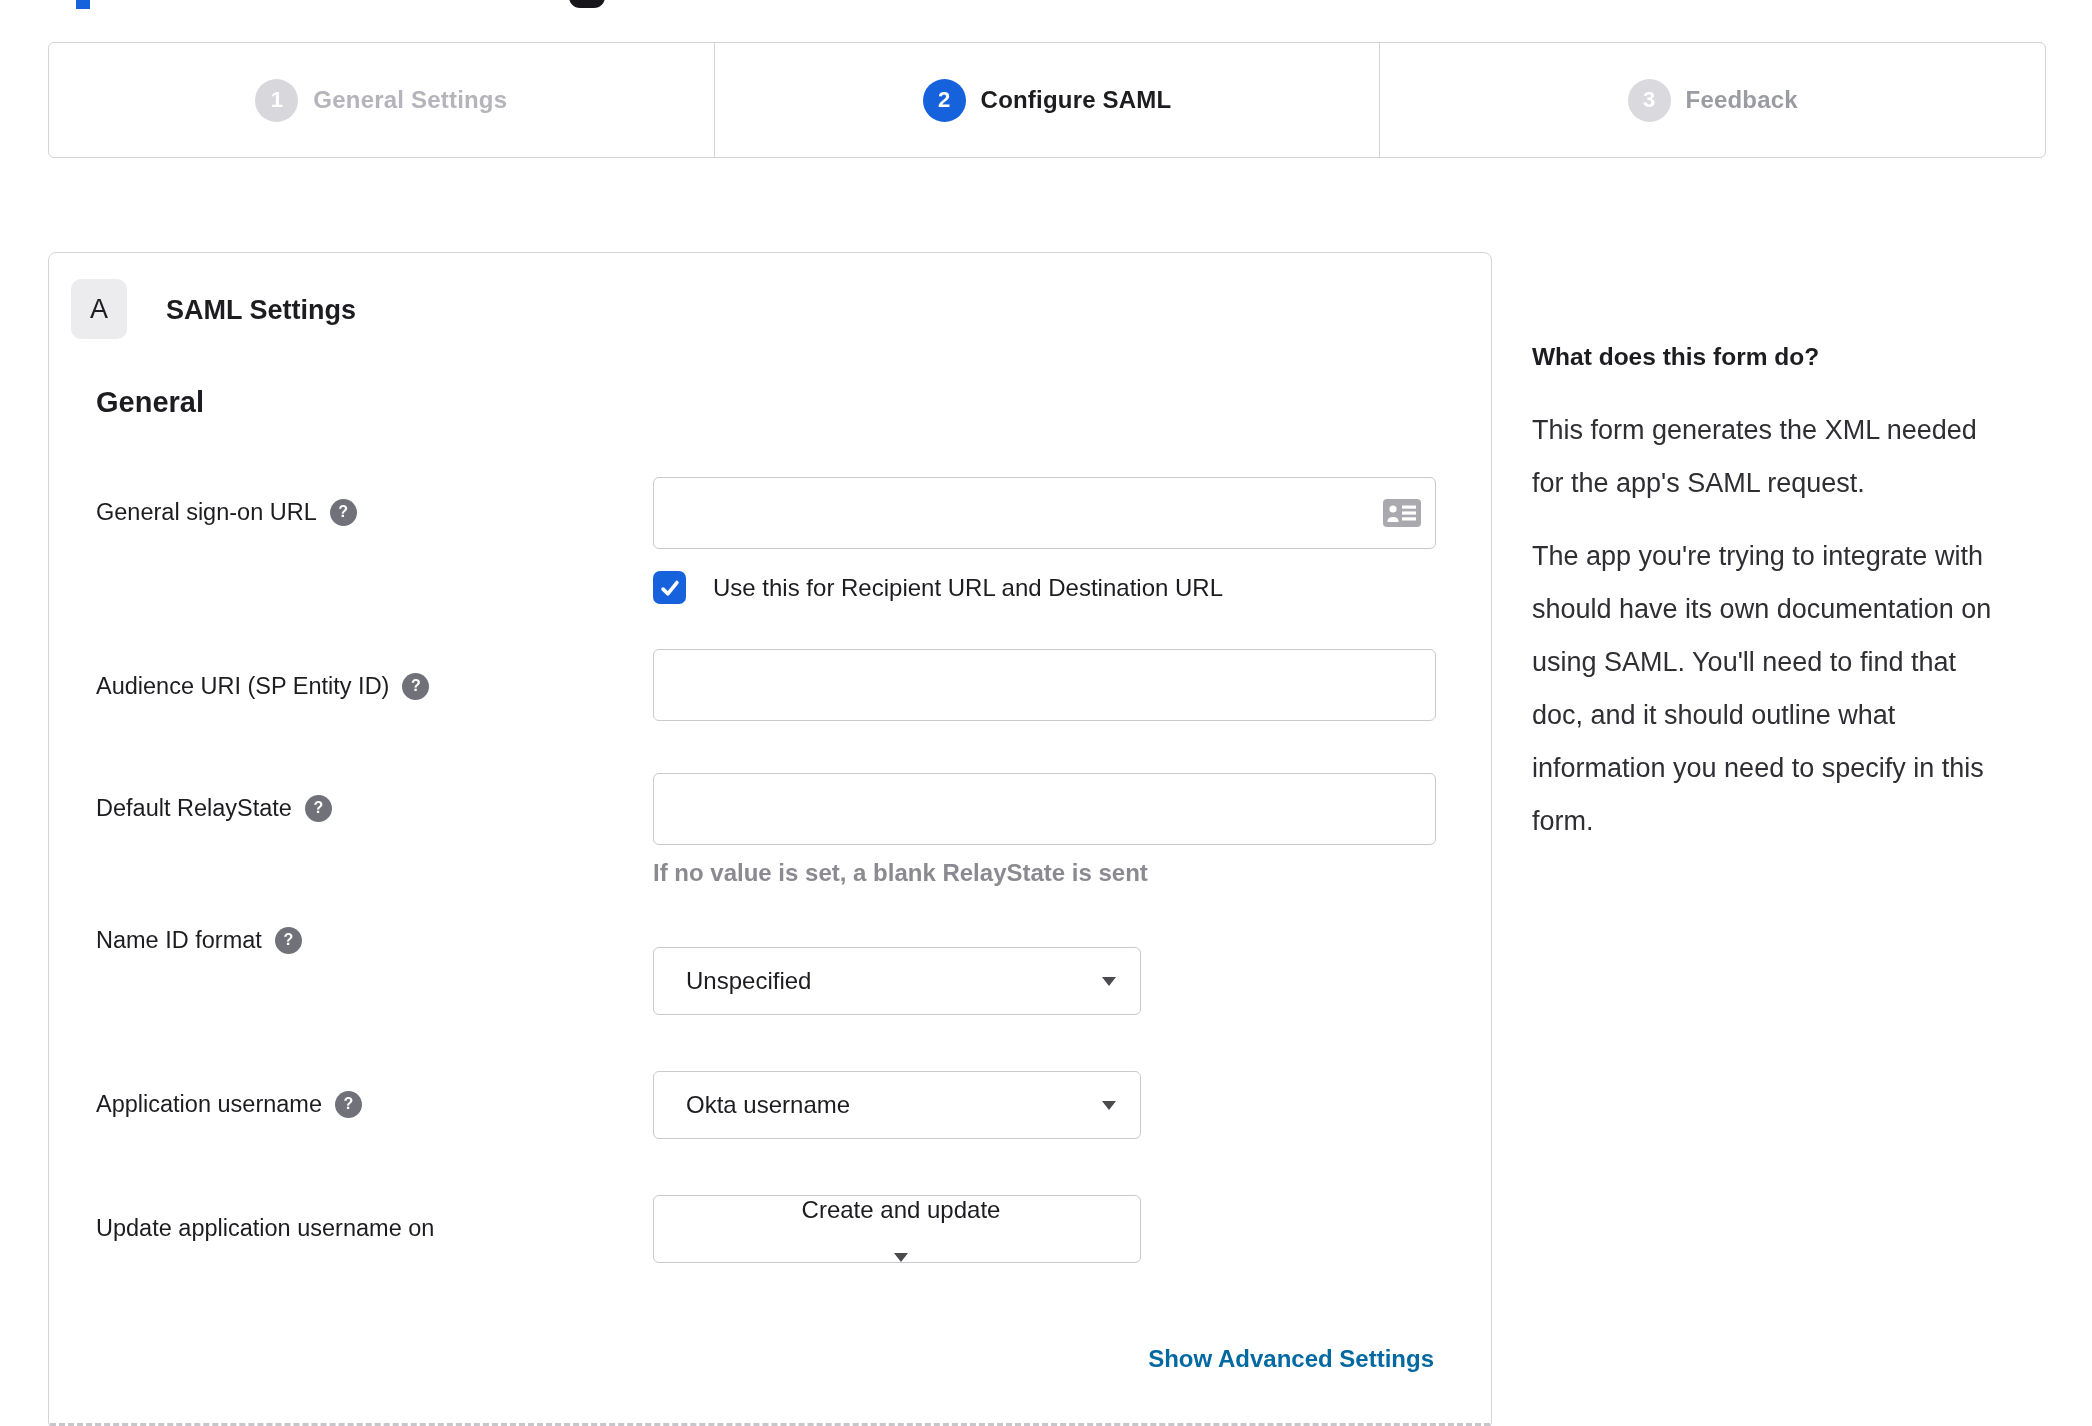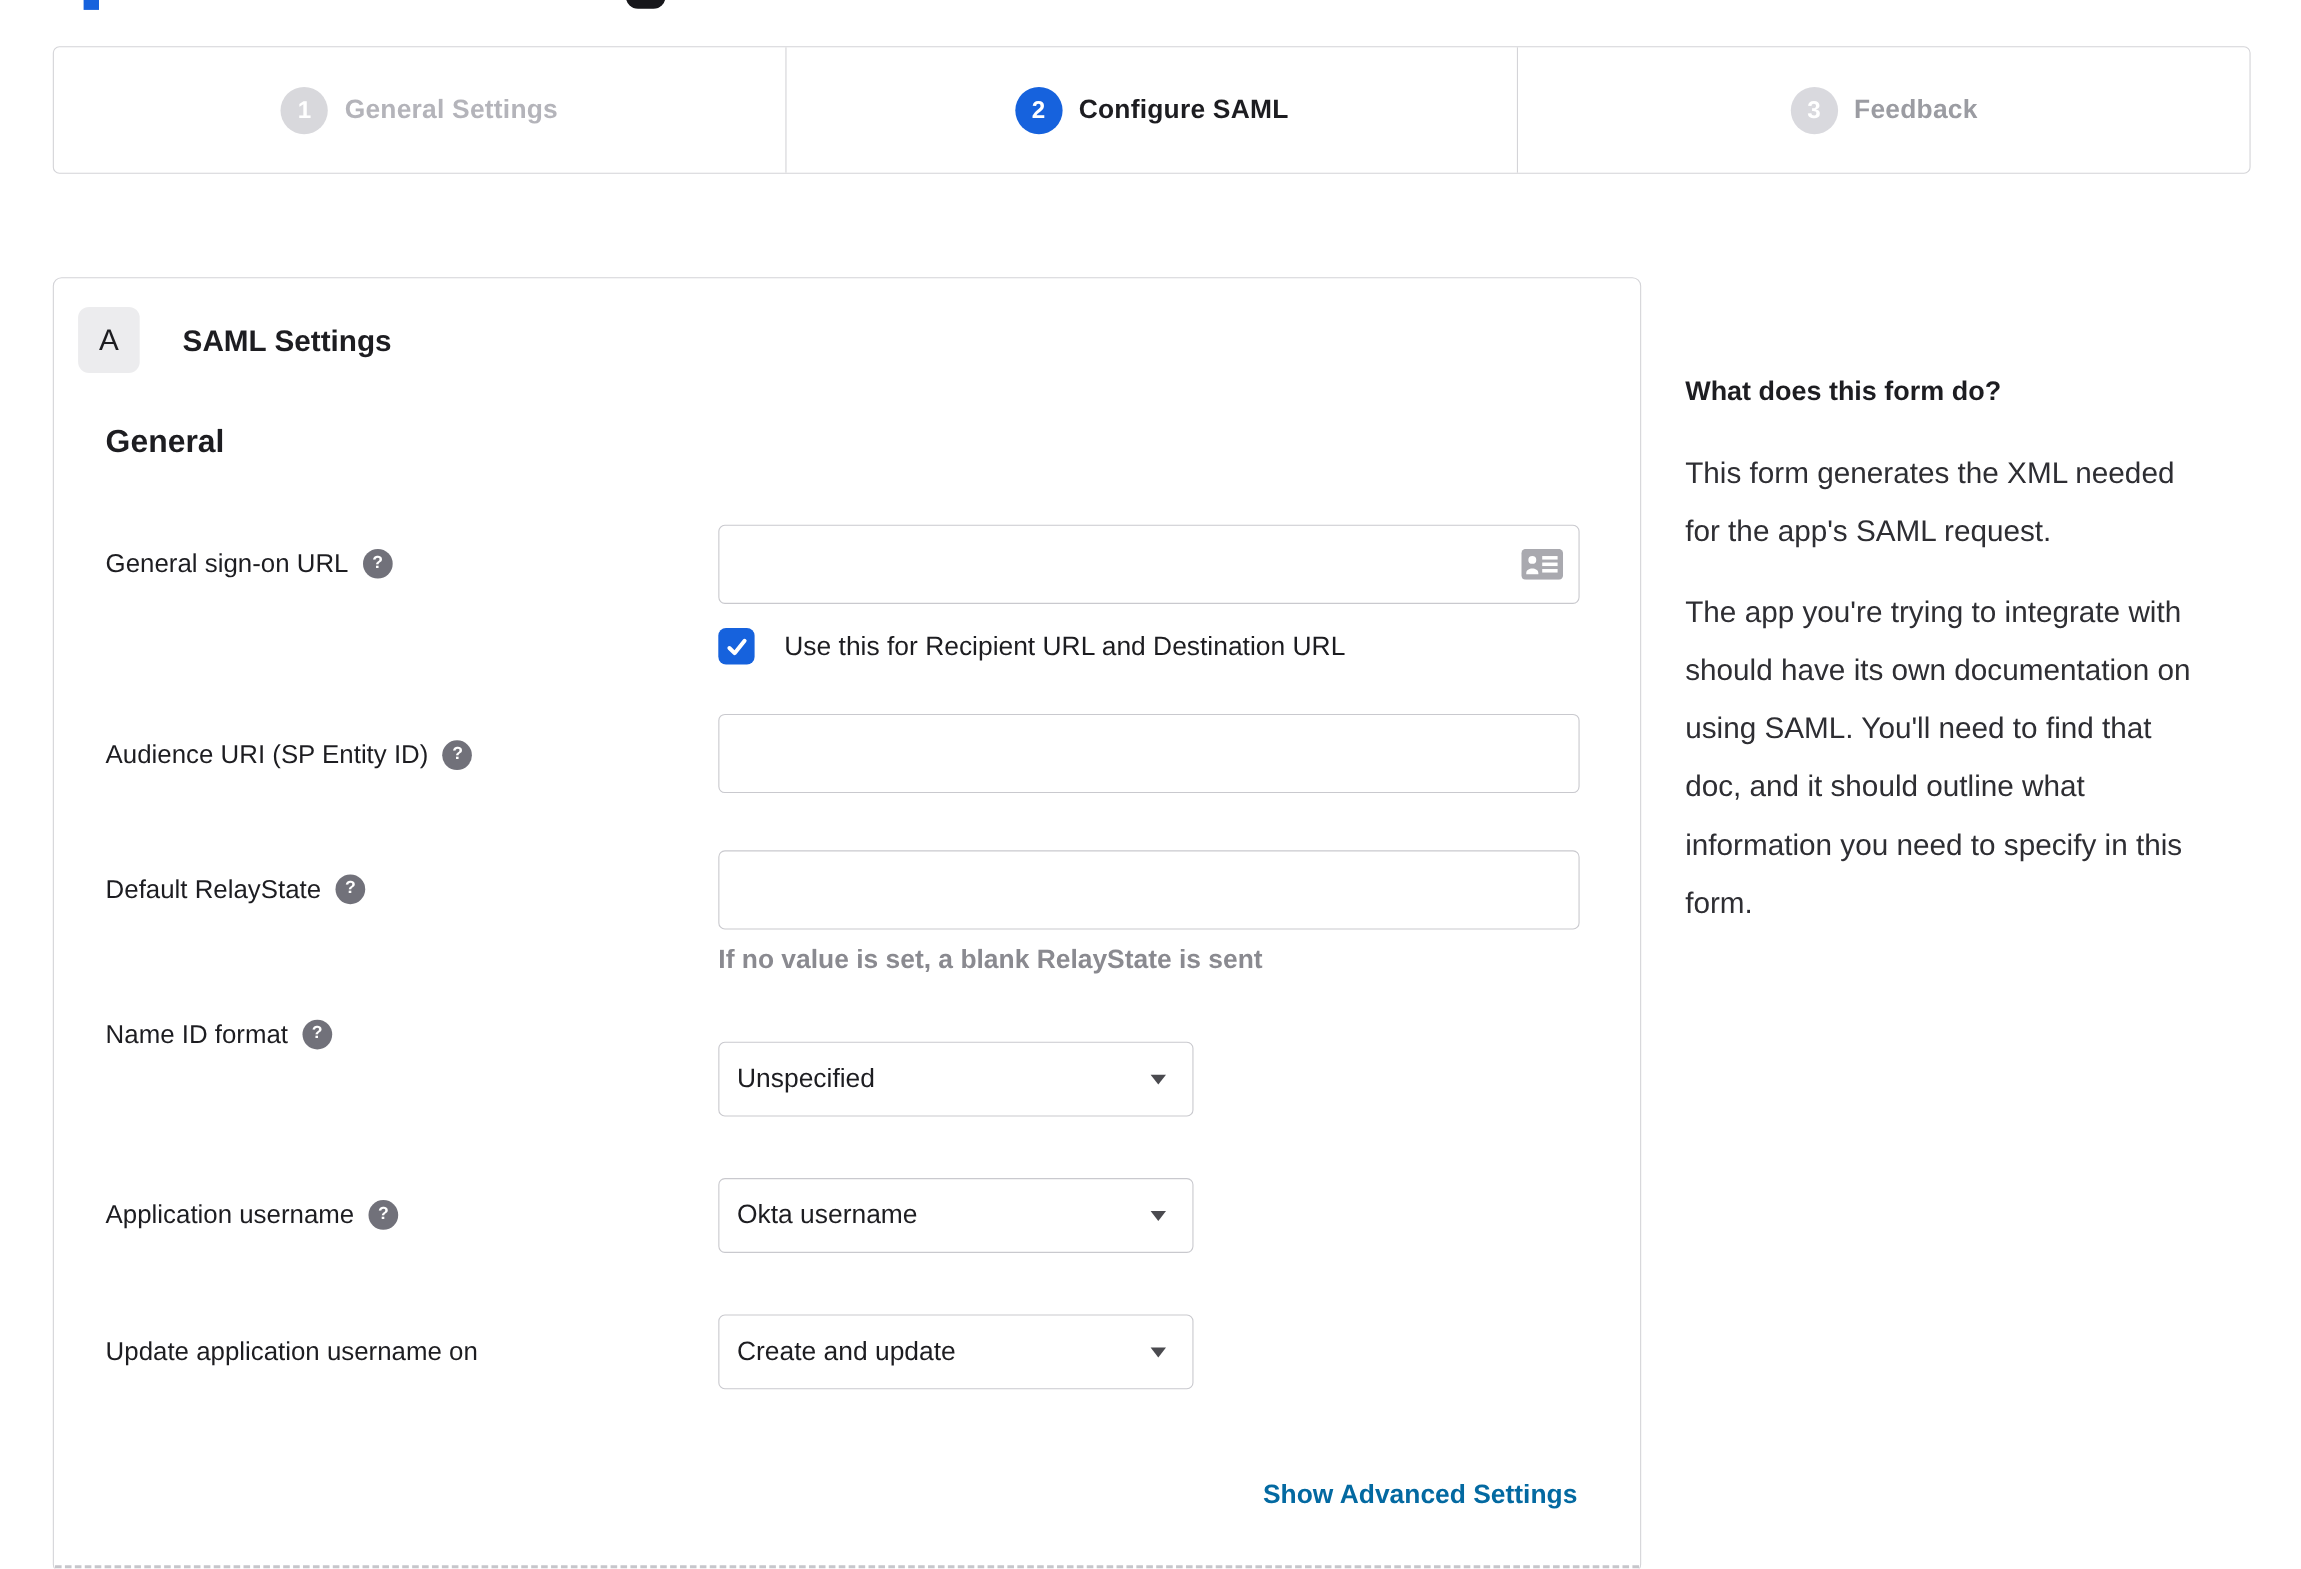--- a/index.html
+++ b/index.html
@@ -75,24 +75,24 @@
   .checkbox-row { position: absolute; left: 604px; display: flex; align-items: center; gap: 27px; }
   .checkbox {
     width: 33px; height: 33px; border-radius: 7px; background: #1662dd;
     display: flex; align-items: center; justify-content: center; cursor: pointer; flex: none;
   }
   .checkbox-label { font-size: 24px; color: #1d1d21; }
 
   .helper-text { position: absolute; left: 604px; font-size: 24px; color: #8a8a90; }
 
   .select-box {
-    position: absolute; left: 604px; width: 432px; height: 68px;
+    position: absolute; left: 604px; width: 488px; height: 68px;
     border: 1px solid #c9c9ce; border-radius: 6px; background: #fff;
     display: flex; align-items: center; justify-content: space-between;
-    padding: 0 24px 0 16px; font-size: 24px; color: #1d1d21; cursor: pointer;
+    padding: 0 24px 0 32px; font-size: 24px; color: #1d1d21; cursor: pointer;
   }
   .caret { width: 0; height: 0; border-left: 7px solid transparent; border-right: 7px solid transparent; border-top: 9px solid #4a4a4f; }
 
   .advanced-link {
     position: absolute; right: 57px; top: 1092px;
     font-size: 24px; font-weight: 700; color: #0369a1; text-decoration: none; cursor: pointer;
   }
 
   .dashed-divider { position: absolute; left: 1px; right: 1px; top: 1170px; border-top: 3px dashed #c6c6cb; }
 
@@ -186,21 +186,21 @@
     <span class="help-icon">?</span>
   </div>
   <div class="select-box" style="top:818px;">
     <span>Okta username</span>
     <span class="caret"></span>
   </div>
 
   <div class="field-label" style="top:960px;">
     <span>Update application username on</span>
   </div>
-  <div class="select-box" style="top:942px;">
+  <div class="select-box" style="top:942px;flex-direction:column;">
     <span>Create and update</span>
     <span class="caret"></span>
   </div>
 
   <a class="advanced-link">Show Advanced Settings</a>
 
   <div class="dashed-divider"></div>
 </div>
 
 <div class="help-panel">

